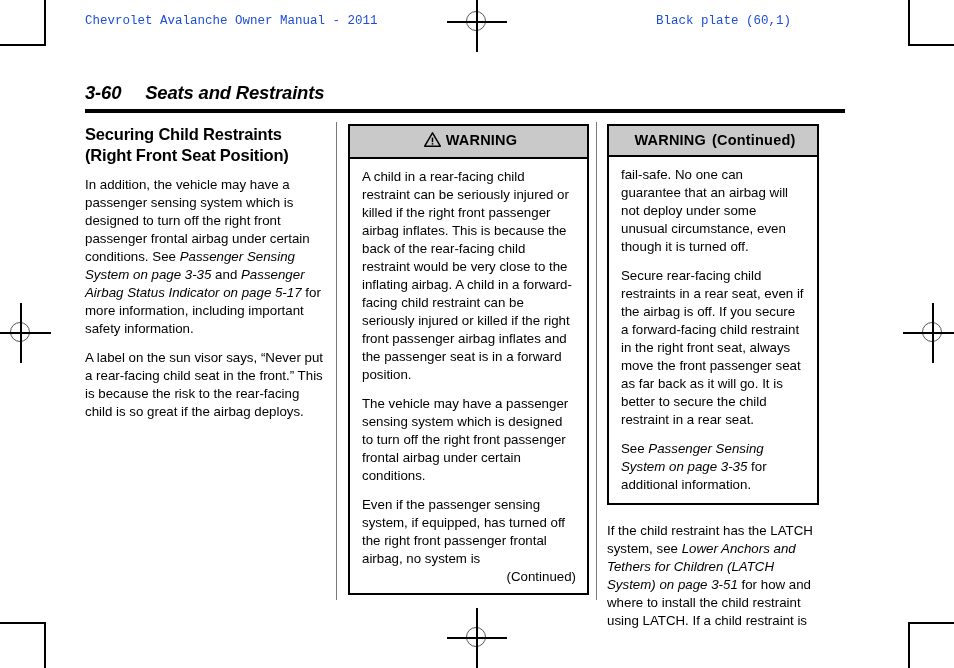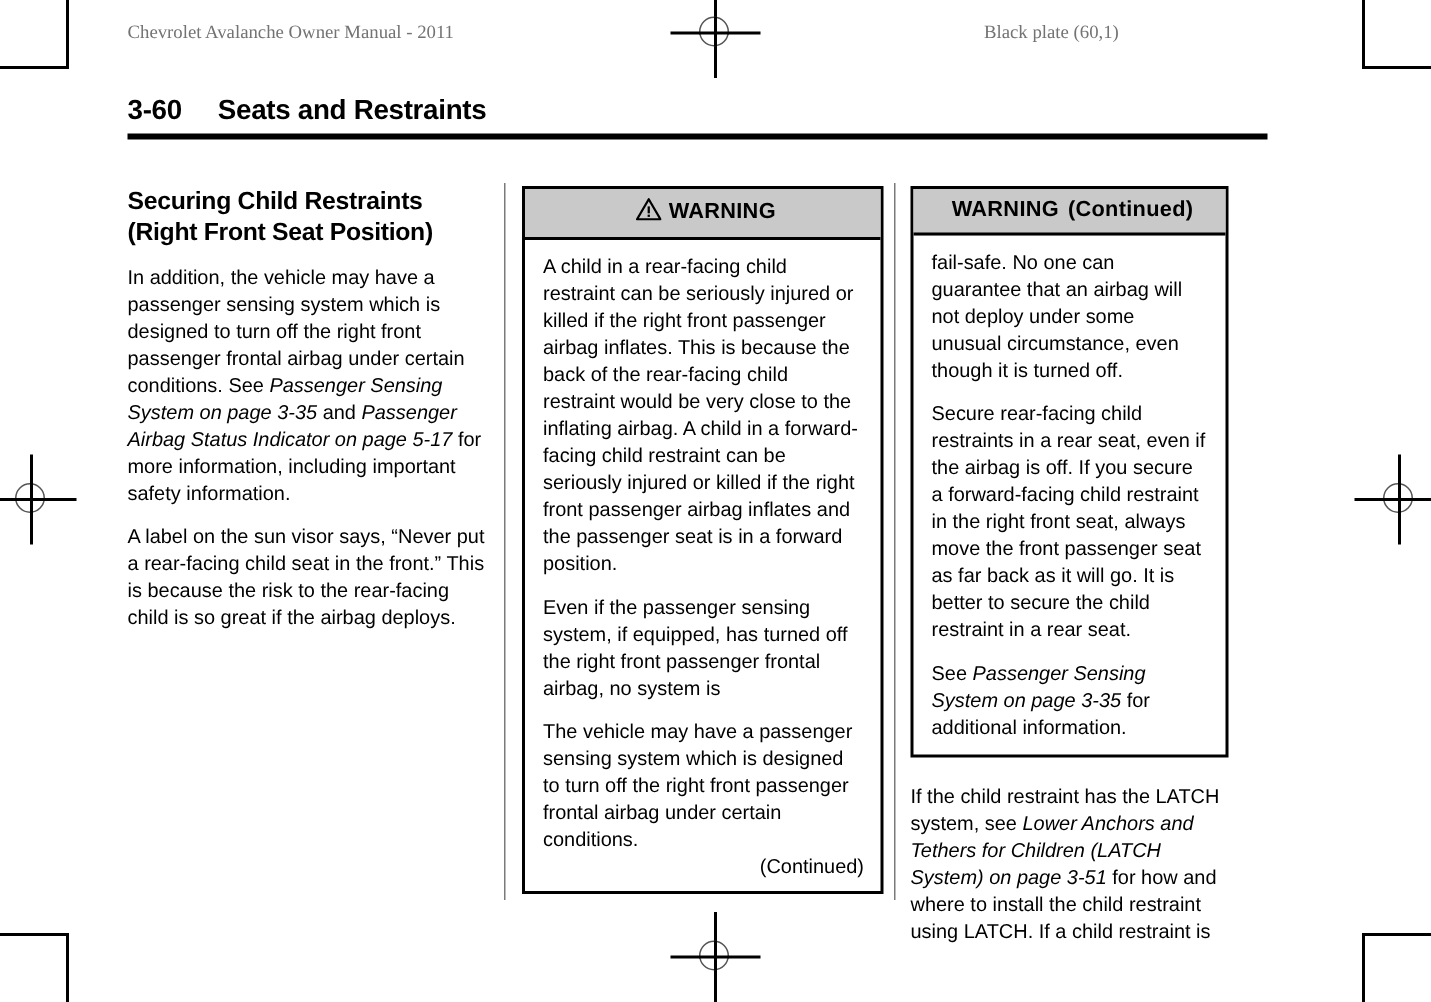--- a/index.html
+++ b/index.html
@@ -62,34 +62,35 @@
     left: 29px; top: 19px;
     width: 1.5px; height: 20px;
     background: #000;
     z-index: 2;
   }
 
   
   .runhead {
     position: absolute;
     top: 14px;
-    font-family: Liberation Serif, serif;
+    font-family: Liberation Mono, monospace;
     font-size: 12.5px;
-    color: #737373;
+    color: #1d4ed8;
     white-space: nowrap;
   }
   .runhead-left  { left: 85px; }
   .runhead-right { left: 656px; }
 
   
   .page-title-wrap {
     position: absolute;
     left: 85px;
-    top: 62px;
+    top: 82px;
     width: 760px;
+    font-style: italic;
   }
   .page-title {
     font-size: 18.5px;
     font-weight: bold;
     letter-spacing: -0.2px;
     white-space: nowrap;
   }
   .page-title .folio { margin-right: 24px; }
   .title-rule {
     margin-top: 5px;
@@ -232,22 +233,22 @@
         <svg width="17" height="15" viewBox="0 0 17 15" aria-hidden="true">
           <path d="M8.5 0.8 L16.3 14.2 L0.7 14.2 Z" fill="none" stroke="#000" stroke-width="1.5" stroke-linejoin="round"></path>
           <rect x="7.75" y="5.6" width="1.5" height="4.6" fill="#000"></rect>
           <rect x="7.75" y="11.1" width="1.5" height="1.5" fill="#000"></rect>
         </svg>
       </span><span>WARNING</span>
     </div>
     <div class="warnbody">
       <div>
           <p class="body"><span>A child in a rear-facing child restraint can be seriously injured or killed if the right front passenger airbag inflates. This is because the back of the rear-facing child restraint would be very close to the inflating airbag. A child in a forward-facing child restraint can be seriously injured or killed if the right front passenger airbag inflates and the passenger seat is in a forward position.</span></p>
+          <p class="body"><span>The vehicle may have a passenger sensing system which is designed to turn off the right front passenger frontal airbag under certain conditions.</span></p>
           <p class="body"><span>Even if the passenger sensing system, if equipped, has turned off the right front passenger frontal airbag, no system is</span></p>
-          <p class="body"><span>The vehicle may have a passenger sensing system which is designed to turn off the right front passenger frontal airbag under certain conditions.</span></p>
         </div>
       <p class="continued">(Continued)</p>
     </div>
   </div>
 </div>
 
 <div class="col col-right">
   <div class="warnbox">
     <div class="warnhead">
       <span>WARNING</span><span class="cont-sp"></span><span>(Continued)</span>

